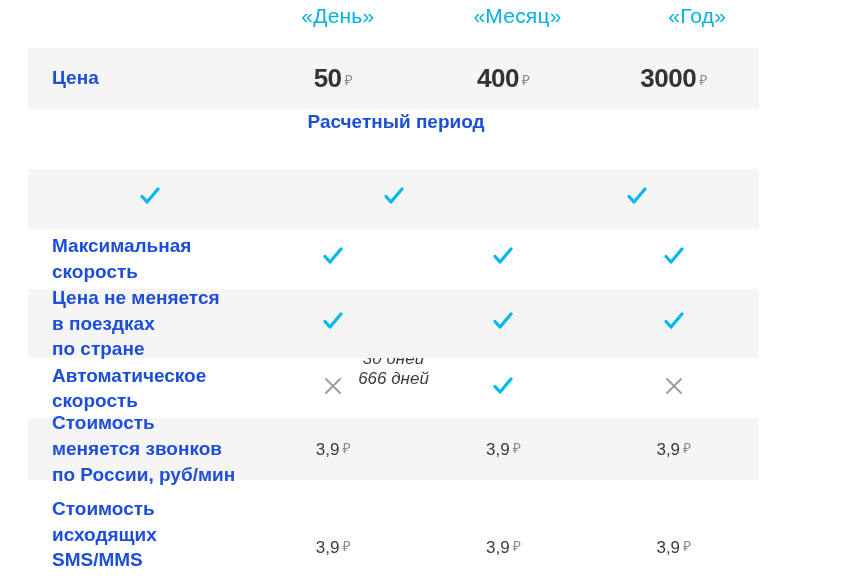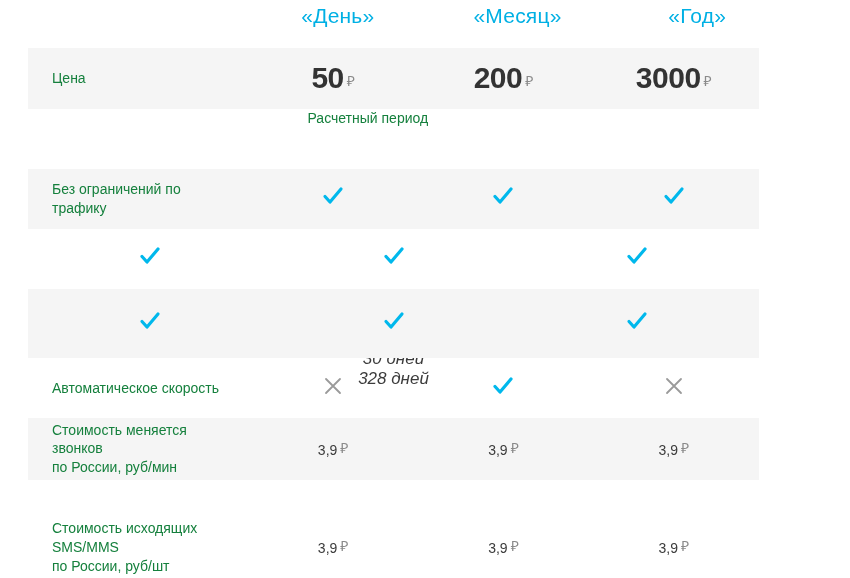--- a/index.html
+++ b/index.html
@@ -54,56 +54,57 @@
     min-height: 60px;
   }
   .row.shaded {
     background: #f5f5f5;
   }
   .row .feature-col {
     width: 220px;
     flex: 0 0 220px;
     padding-left: 24px;
     padding-right: 12px;
-    font-size: 14px;
-    color: #15803d;
+    font-size: 19px;
+    color: #1d4ed8;
     line-height: 1.35;
+    font-weight: bold;
   }
   .row .plan-col {
     font-size: 17px;
     color: #3c3c3c;
   }
   .row-price { height: 62px; }
   .row-period { height: 60px; flex-direction: column; }
   .row-check { height: 60px; }
   .row-tall { height: 70px; }
   .row-auto { height: 60px; }
   .row-calls { height: 62px; }
   .row-sms { height: 62px; margin-top: 37px; }
 
   .price-big {
-    font-size: 30px;
+    font-size: 26px;
     font-weight: bold;
     letter-spacing: -0.5px;
     color: #333333;
   }
   .rub {
     font-size: 14px;
     font-weight: normal;
     color: #8a8a8a;
     margin-left: 3px;
     vertical-align: 2px;
   }
   .period-val {
     font-size: 17px;
     color: #3c3c3c;
     font-style: italic;
   }
   .rate-val {
-    font-size: 14px;
+    font-size: 17px;
     color: #3c3c3c;
   }
   .check {
     display: inline-block;
     width: 22px;
     height: 22px;
     line-height: 22px;
   }
   .check svg { display: block; }
   .cross {
@@ -131,42 +132,41 @@
       <span class="plan-name">«Год»</span>
     </div>
   </div>
 
   <div class="row shaded row-price">
     <div class="feature-col">Цена</div>
     <div class="plan-col">
       <span class="price-big">50</span><span class="rub">₽</span>
     </div>
     <div class="plan-col">
-      <span class="price-big">200</span><span class="rub">₽</span>
+      <span class="price-big">400</span><span class="rub">₽</span>
     </div>
     <div class="plan-col">
       <span class="price-big">3000</span><span class="rub">₽</span>
     </div>
   </div>
 
   <div class="row row-period">
     <div class="feature-col">Расчетный период</div>
     <div class="plan-col">
       <span class="period-val">24 часа</span>
     </div>
     <div class="plan-col">
       <span class="period-val">30 дней</span>
     </div>
     <div class="plan-col">
-      <span class="period-val">328 дней</span>
+      <span class="period-val">666 дней</span>
     </div>
   </div>
 
   <div class="row shaded row-check">
-    <div class="feature-col">Без ограничений по трафику</div>
     <div class="plan-col">
       <span class="check">
         <svg width="22" height="22" viewBox="0 0 22 22">
             <path d="M3 11.5 L8 17 L19 4" fill="none" stroke="#00b8ec" stroke-width="3.2" stroke-linecap="round" stroke-linejoin="round"></path>
           </svg>
       </span>
     </div>
     <div class="plan-col">
       <span class="check">
         <svg width="22" height="22" viewBox="0 0 22 22">
@@ -177,20 +177,21 @@
     <div class="plan-col">
       <span class="check">
         <svg width="22" height="22" viewBox="0 0 22 22">
             <path d="M3 11.5 L8 17 L19 4" fill="none" stroke="#00b8ec" stroke-width="3.2" stroke-linecap="round" stroke-linejoin="round"></path>
           </svg>
       </span>
     </div>
   </div>
 
   <div class="row row-check">
+    <div class="feature-col">Максимальная скорость</div>
     <div class="plan-col">
       <span class="check">
         <svg width="22" height="22" viewBox="0 0 22 22">
             <path d="M3 11.5 L8 17 L19 4" fill="none" stroke="#00b8ec" stroke-width="3.2" stroke-linecap="round" stroke-linejoin="round"></path>
           </svg>
       </span>
     </div>
     <div class="plan-col">
       <span class="check">
         <svg width="22" height="22" viewBox="0 0 22 22">
@@ -201,20 +202,22 @@
     <div class="plan-col">
       <span class="check">
         <svg width="22" height="22" viewBox="0 0 22 22">
             <path d="M3 11.5 L8 17 L19 4" fill="none" stroke="#00b8ec" stroke-width="3.2" stroke-linecap="round" stroke-linejoin="round"></path>
           </svg>
       </span>
     </div>
   </div>
 
   <div class="row shaded row-tall">
+    <div class="feature-col multiline">Цена не меняется в поездках
+по стране</div>
     <div class="plan-col">
       <span class="check">
         <svg width="22" height="22" viewBox="0 0 22 22">
             <path d="M3 11.5 L8 17 L19 4" fill="none" stroke="#00b8ec" stroke-width="3.2" stroke-linecap="round" stroke-linejoin="round"></path>
           </svg>
       </span>
     </div>
     <div class="plan-col">
       <span class="check">
         <svg width="22" height="22" viewBox="0 0 22 22">

